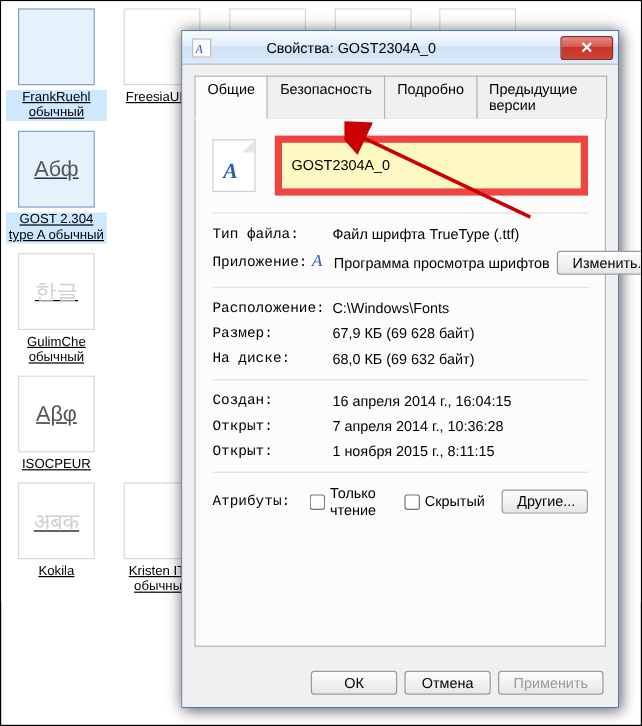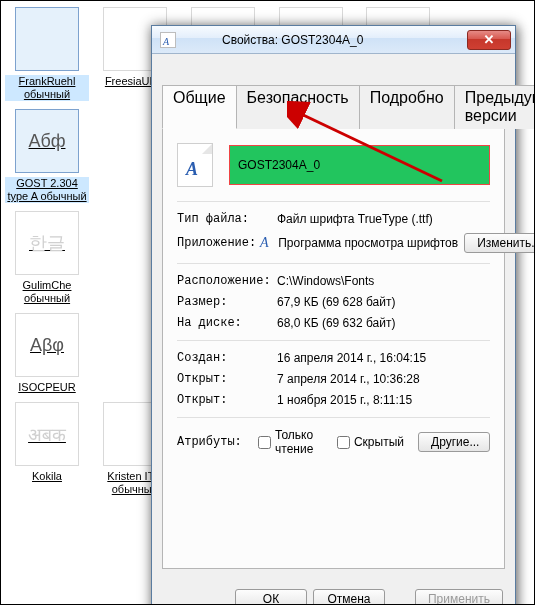--- a/index.html
+++ b/index.html
@@ -59,28 +59,27 @@
   background: linear-gradient(to bottom, #e68a85 0%, #d7584f 45%, #c6372b 46%, #cf3f32 100%);
   border: 1px solid #8b2a22; border-radius: 3px;
   color: #fff; display: flex; align-items: center; justify-content: center;
   font-size: 13px; font-weight: bold;
   cursor: pointer;
 }
 .dlg-body { padding: 8px 10px 10px; background: #f0f0f0; }
 .tabs { display: flex; border-bottom: 1px solid #b5b5b5; margin-bottom: 0; }
 .tab {
   padding: 3px 10px 4px;
-  font-size: 16px;
+  font-size: 12px;
   border: 1px solid #b5b5b5;
   border-bottom: none;
   background: #f0f0f0;
   margin-right: -1px;
   position: relative; top: 1px;
   cursor: pointer;
-  margin-top: 22px;
 }
 .tab.active { background: #fcfcfc; border-bottom: 1px solid #fcfcfc; z-index: 2; }
 .tab-panel {
   background: #fcfcfc;
   border: 1px solid #b5b5b5;
   border-top: none;
   padding: 14px 14px 16px;
   min-height: 440px;
 }
 .file-header { display: flex; align-items: center; margin-bottom: 14px; }
@@ -91,22 +90,22 @@
   position: relative;
 }
 .file-icon::before {
   content: ""; position: absolute; top: 0; right: 0;
   border-style: solid; border-width: 0 0 10px 10px;
   border-color: transparent transparent #e6e6e6 transparent;
 }
 .file-icon .a { position: absolute; bottom: 6px; left: 8px; font-size: 18px; color: #2a5db0; font-family: "Times New Roman", serif; font-style: italic; font-weight: bold; }
 .filename-box {
   flex: 1;
-  border: 1px solid #ef4444;
-  background: #22c55e;
+  border: 6px solid #ef4444;
+  background: #fef9c3;
   padding: 12px 8px;
   font-size: 12px;
 }
 .sep { border: none; border-top: 1px solid #e0e0e0; margin: 10px 0; }
 .row { display: flex; margin: 7px 0; font-size: 12px; align-items: center; }
 .row .lab { width: 100px; color: #000; font-family: Liberation Mono, monospace; }
 .row .val { flex: 1; color: #000; }
 .app-row .icon-a {
   width: 16px; height: 16px; margin-right: 6px;
   display: inline-flex; align-items: center; justify-content: center;
@@ -114,21 +113,21 @@
 }
 .btn {
   background: linear-gradient(to bottom,#fdfdfd,#e6e6e6);
   border: 1px solid #9a9a9a;
   border-radius: 3px;
   padding: 2px 12px;
   font-size: 12px;
   cursor: pointer;
   min-width: 72px;
 }
-.btn:disabled { color: #9a9a9a; cursor: default; margin-left: 24px; }
+.btn:disabled { color: #9a9a9a; cursor: default; }
 .attr-row { display: flex; gap: 14px; }
 .chk { display: inline-flex; align-items: center; gap: 4px; }
 .chk input { width: 13px; height: 13px; }
 .dlg-footer {
   display: flex; justify-content: flex-end; gap: 6px;
   padding: 10px 12px; background: #f0f0f0;
 }
 .arrow {
   position: absolute;
   left: 286px; top: 100px;

